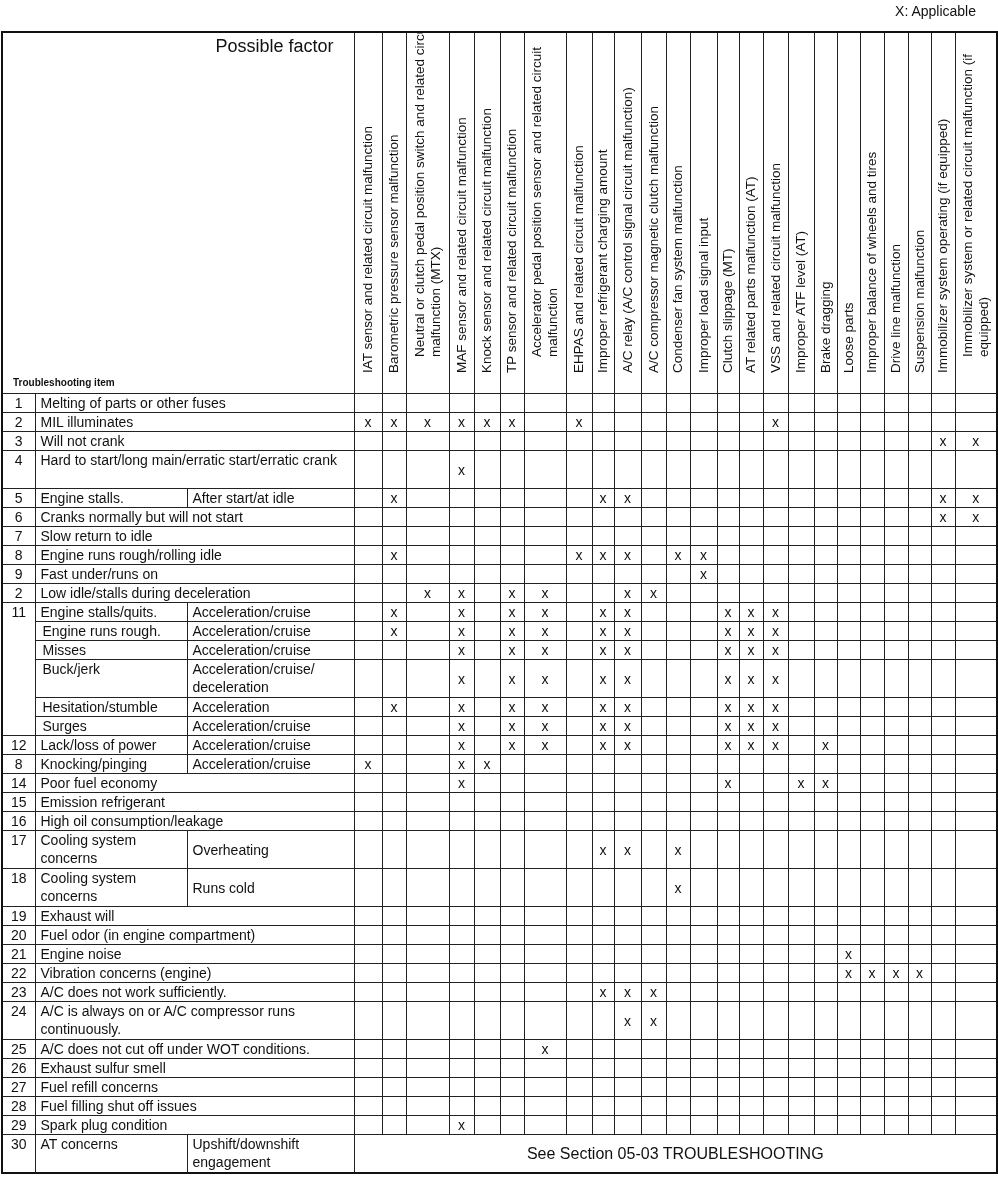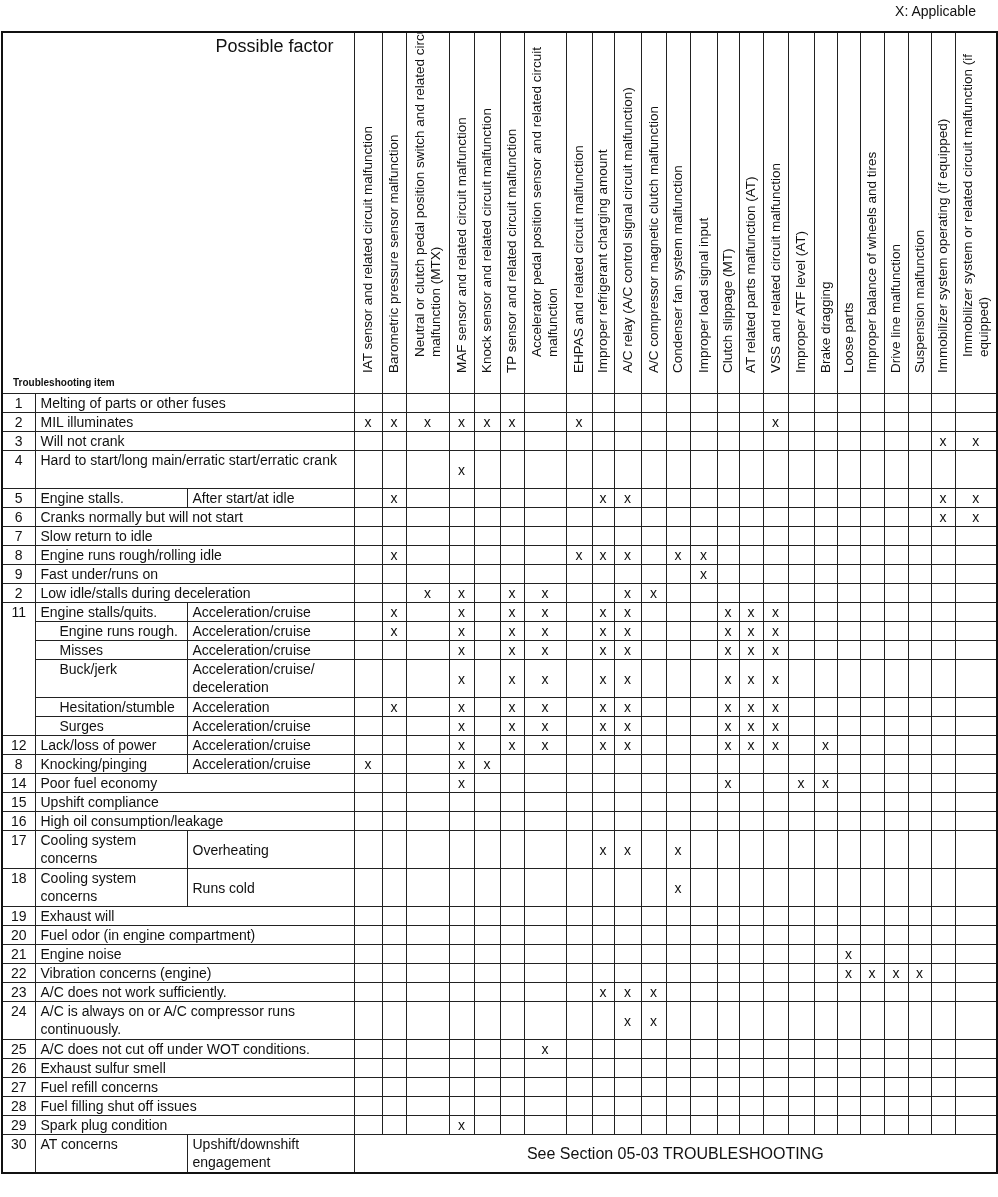--- a/index.html
+++ b/index.html
@@ -12,21 +12,21 @@
                        vertical-align: top; overflow: hidden; }
   .grid th.corner { height: 360px; position: relative; font-weight: normal; }
   .corner .pf { position: absolute; right: 20px; top: 4px; font-weight: normal; font-size: 18px; }
   .corner .ti { position: absolute; left: 10px; bottom: 1px; font-weight: bold; font-size: 10px; }
   th.fac { position: relative; font-weight: normal; }
   th.fac .vt { position: absolute; left: 50%; bottom: 4px; transform-origin: 0 0;
                transform: rotate(-90deg); white-space: normal; text-align: left;
                font-size: 13.5px; line-height: 16px; width: 352px; }
   td.num { text-align: center; }
   td.item { padding-left: 5px; }
-  td.sub { padding-left: 24px; }
+  td.sub { padding-left: 7px; }
   td.mark { text-align: center; vertical-align: middle; font-size: 14px; }
   td.see { text-align: center; vertical-align: middle; font-size: 16px; }
   .grid tr.h1 td { height: 18px; }
   .grid tr.h2 td { height: 37px; }
 </style>
 </head>
 <body>
 
 <div class="legend">X: Applicable</div>
 
@@ -672,21 +672,21 @@
         <td class="mark">x</td>
         <td class="mark"></td>
         <td class="mark"></td>
         <td class="mark"></td>
         <td class="mark"></td>
         <td class="mark"></td>
         <td class="mark"></td>
       </tr>
       <tr class="h1">
         <td class="num">15</td>
-        <td class="item" colspan="2">Upshift compliance</td>
+        <td class="item" colspan="2">Emission refrigerant</td>
         <td class="mark"></td>
         <td class="mark"></td>
         <td class="mark"></td>
         <td class="mark"></td>
         <td class="mark"></td>
         <td class="mark"></td>
         <td class="mark"></td>
         <td class="mark"></td>
         <td class="mark"></td>
         <td class="mark"></td>

